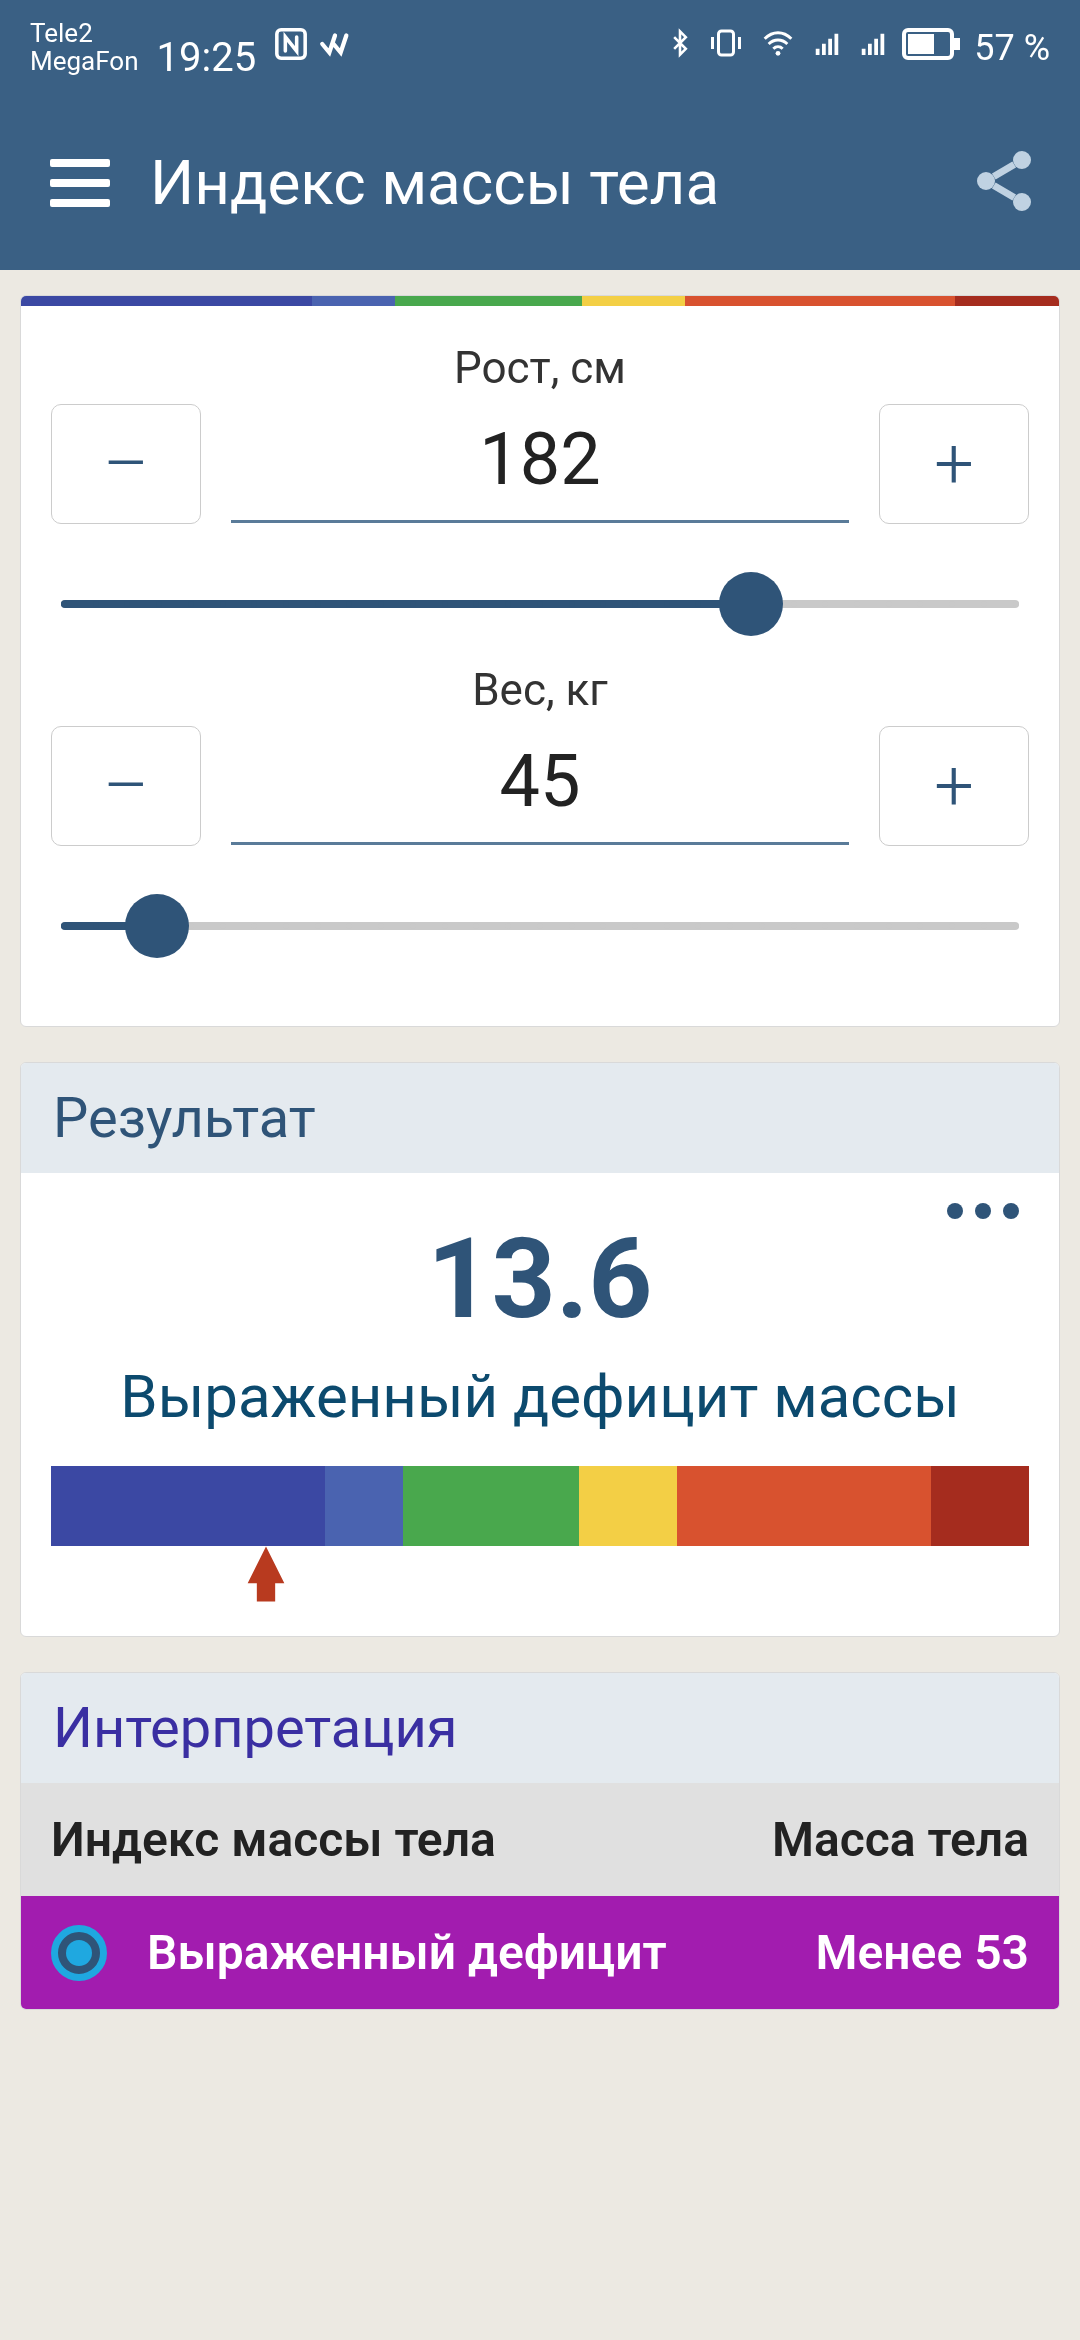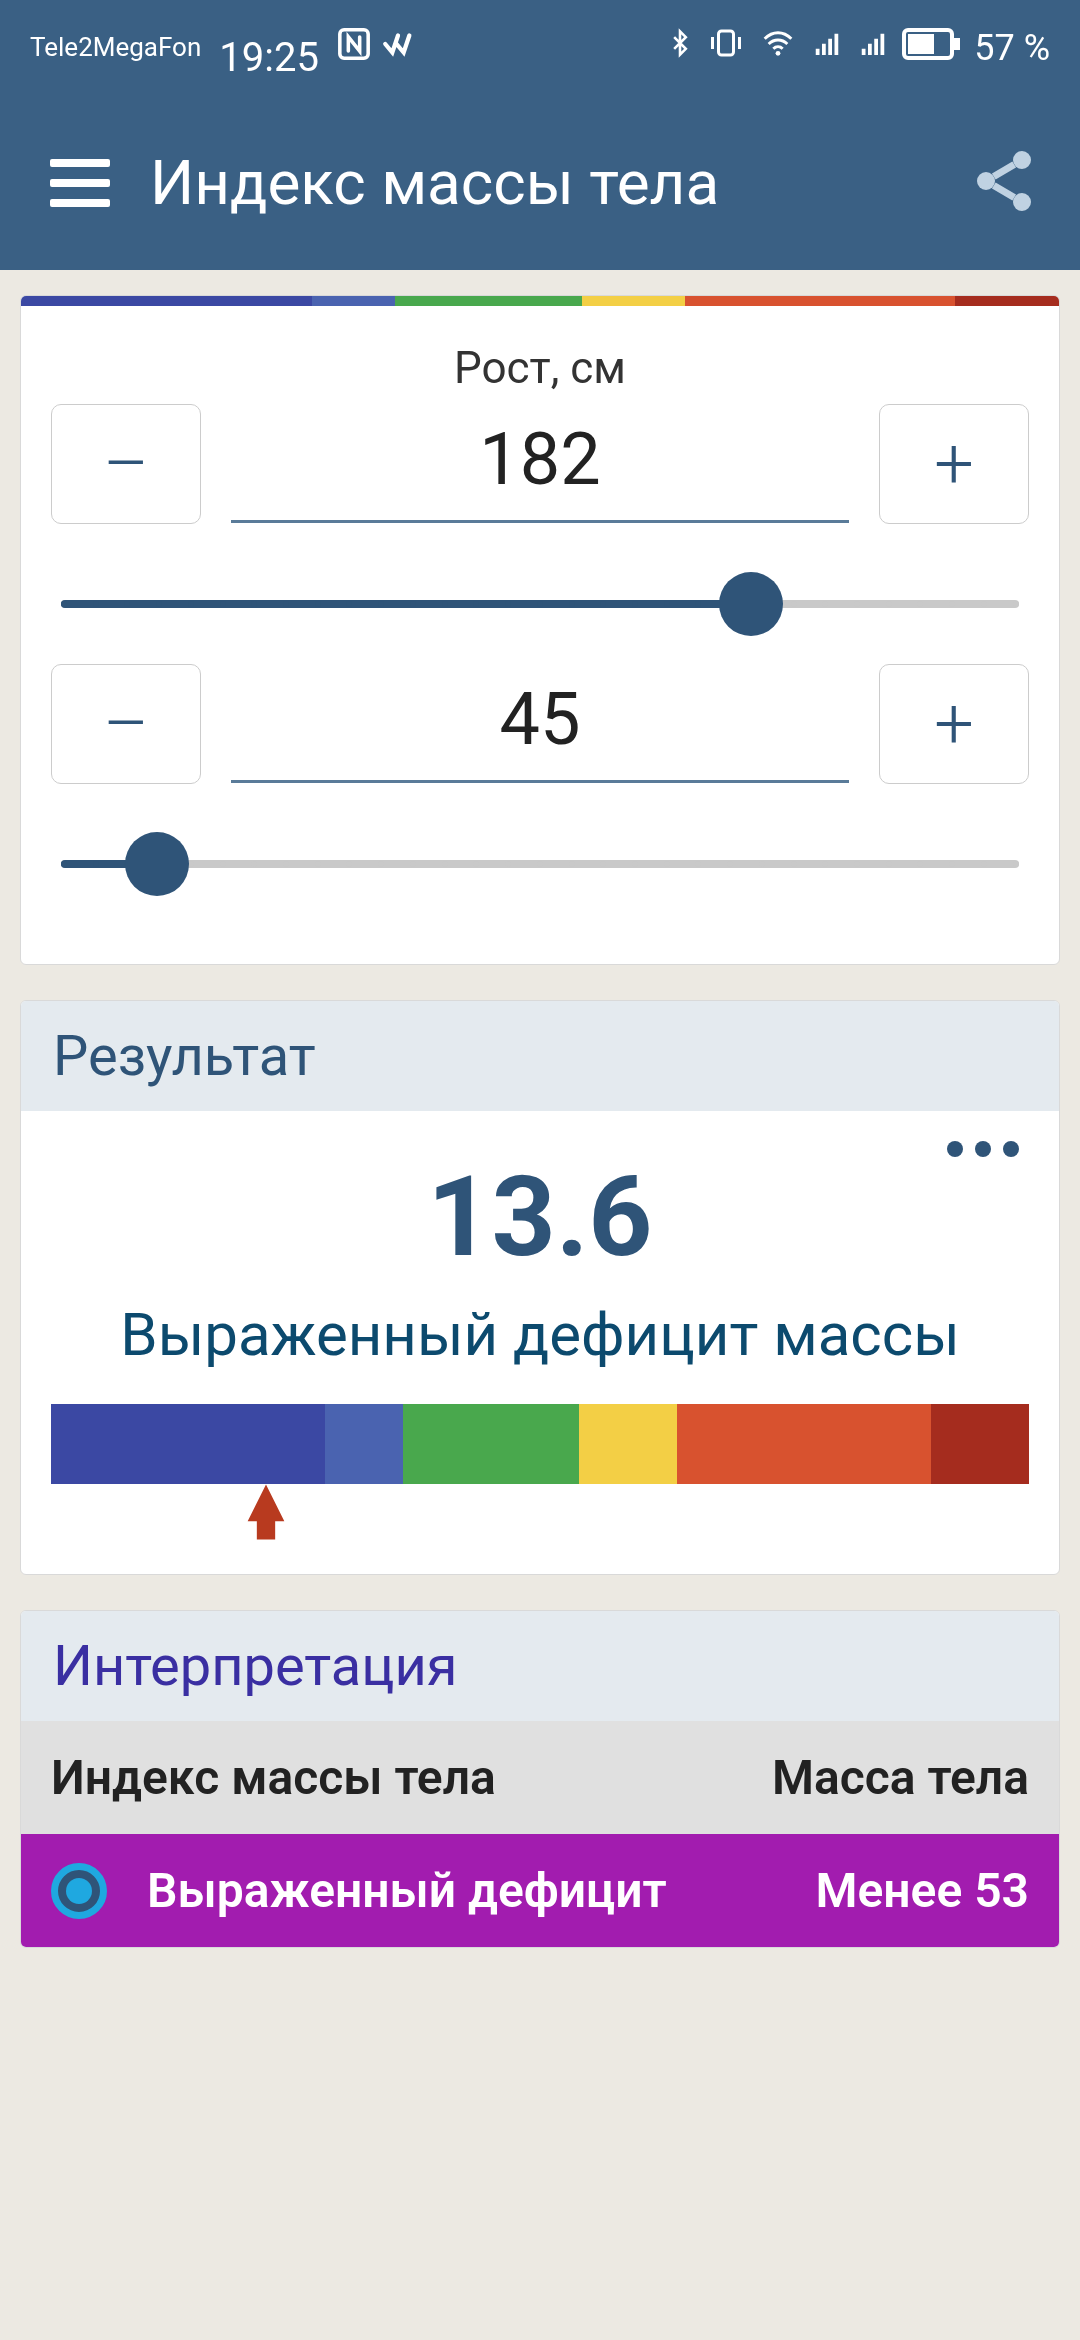--- a/index.html
+++ b/index.html
@@ -14,21 +14,21 @@
     height: 95px;
     background: #3a6084;
     color: #fff;
     display: flex;
     align-items: center;
     padding: 0 30px;
     font-size: 30px;
     justify-content: space-between;
   }
   .status-left { display: flex; align-items: center; gap: 18px; }
-  .carriers { display: flex; flex-direction: row; line-height: 1.05; font-size: 26px;}
+  .carriers { display: flex; flex-direction: column; line-height: 1.05; font-size: 26px;}
   .status-time { font-size: 40px; font-weight: 400; margin-top: 20px; }
   .status-icons-left { display: flex; gap: 10px; align-items:center; }
   .status-right { display:flex; align-items:center; gap: 12px; font-size: 36px;}
   .status-right svg { fill:#fff; }
   .app-bar {
     height: 175px;
     background: #3a6084;
     color: #fff;
     display: flex;
     align-items: center;
@@ -253,20 +253,21 @@
             <i class="off"></i>
             <i class="off"></i>
             <i class="off"></i>
             <i class="off"></i>
             <i class="off"></i>
             <i class="off"></i>
           </div>
         <div class="slider-thumb" id="height-thumb" style="left: 72%;"></div>
       </div>
 
+      <div class="param-label">Вес, кг</div>
       <div class="param-row">
         <div class="step-btn">–</div>
         <div class="param-value">45</div>
         <div class="step-btn">+</div>
       </div>
       <div class="slider-wrap">
         <div class="slider-track"></div>
         <div class="slider-fill" id="weight-fill" style="width: 10%;"></div>
         <div class="slider-dots" id="weight-dots">
             <i></i>

